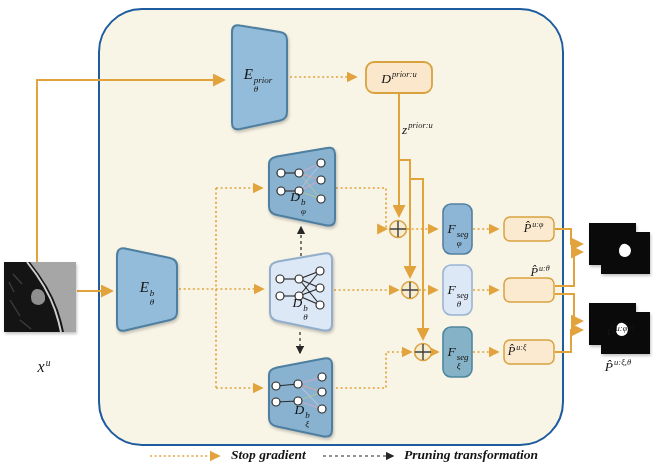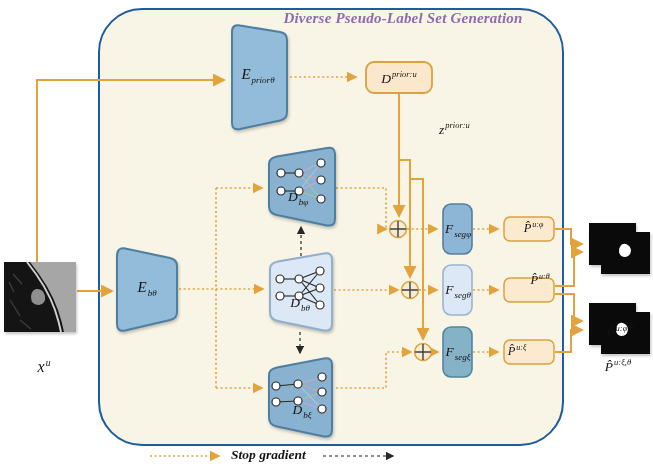--- a/index.html
+++ b/index.html
@@ -6,21 +6,21 @@
   .canvas{position:relative;width:653px;height:464px;background:#ffffff;overflow:hidden;
           font-family:"Liberation Serif", serif;}
   .container-box{position:absolute;left:98px;top:8px;width:466px;height:438px;
           box-sizing:border-box;background:#F8F4E6;border:2.5px solid #1D5C9E;border-radius:44px;}
   .diagram-svg{position:absolute;left:0;top:0;width:653px;height:464px;}
   .title{position:absolute;left:278px;top:10px;width:250px;text-align:center;
          font-size:15px;font-weight:bold;font-style:italic;color:#8E6BAE;letter-spacing:.2px;}
   .mlabel{position:absolute;font-style:italic;color:#141414;text-align:center;white-space:nowrap;
           font-size:15px;}
   .mlabel .base{display:inline-block;}
-  .scripts{display:inline-flex;flex-direction:row;justify-content:center;
+  .scripts{display:inline-flex;flex-direction:column;justify-content:center;
            vertical-align:-4px;margin-left:1px;}
   .scripts span{font-size:9px;line-height:8.5px;display:block;text-align:left;}
   .soleSup{font-size:9.5px;vertical-align:super;margin-left:1px;text-align:right;}
   .sm{font-size:12.5px;}
   .sm .soleSup,.sm .scripts span{font-size:8px;line-height:7.5px;}
   .md{font-size:13.5px;}
   .md .soleSup{font-size:8.5px;}
   .legend-label{position:absolute;font-size:13.5px;font-weight:bold;font-style:italic;color:#141414;white-space:nowrap;}
   .shadowed{filter:drop-shadow(1.5px 2px 1.5px rgba(60,60,60,0.30));}
 </style>
@@ -203,21 +203,20 @@
     <g class="shadowed">
       <path d="M 589,223 H 636 V 232 H 650 V 274 H 601 V 265 H 589 Z" fill="#0A0A0A"></path>
       <path d="M 620,247 Q 622,243 626,244 Q 631,246 631,251 Q 630,257 624,257 Q 619,256 619,251 Q 619,248 620,247 Z" fill="#FFFFFF"></path>
     </g>
     <g class="shadowed">
       <path d="M 589,303 H 636 V 312 H 650 V 354 H 601 V 345 H 589 Z" fill="#0A0A0A"></path>
       <path d="M 617,326 Q 619,322 623,323 Q 628,325 628,330 Q 627,336 621,336 Q 616,335 616,330 Q 616,327 617,326 Z" fill="#FFFFFF"></path>
     </g>
   </svg>
 
-  <div class="title">Diverse Pseudo-Label Set Generation</div>
 
   <div class="mlabel" style="left:22px;top:334px;width:44px;font-size:16px;margin-top:24px;">
     <span class="base">x</span><sup class="soleSup">u</sup>
   </div>
 
   <div class="mlabel" style="left:230px;top:66px;width:56px;">
     <span class="base">E</span><span class="scripts">
         <span>prior</span>
         <span>θ</span>
       </span>
@@ -227,21 +226,21 @@
     <span class="base">E</span><span class="scripts">
         <span>b</span>
         <span>θ</span>
       </span>
   </div>
 
   <div class="mlabel md" style="left:366px;top:69px;width:66px;">
     <span class="base">D</span><sup class="soleSup">prior:u</sup>
   </div>
 
-  <div class="mlabel md" style="left:402px;top:120px;margin-left:37px;">
+  <div class="mlabel md" style="left:402px;top:120px;">
     <span class="base">z</span><sup class="soleSup">prior:u</sup>
   </div>
 
   <div class="mlabel md" style="left:272px;top:189px;width:52px;">
     <span class="base">D</span><span class="scripts">
         <span>b</span>
         <span>φ</span>
       </span>
   </div>
   <div class="mlabel md" style="left:274px;top:295px;width:52px;">
@@ -272,29 +271,30 @@
   <div class="mlabel md" style="left:440px;top:344px;width:36px;">
     <span class="base">F</span><span class="scripts">
         <span>seg</span>
         <span>ξ</span>
       </span>
   </div>
 
   <div class="mlabel sm" style="left:504px;top:221px;width:59px;">
     <span class="base">P̂</span><sup class="soleSup">u:φ</sup>
   </div>
-  <div class="mlabel sm" style="left:504px;top:273px;width:72px;">
+  <div class="mlabel sm" style="left:504px;top:265px;width:72px;">
     <span class="base">P̂</span><sup class="soleSup">u:θ</sup>
   </div>
   <div class="mlabel sm" style="left:504px;top:344px;width:26px;">
     <span class="base">P̂</span><sup class="soleSup">u:ξ</sup>
   </div>
 
   <div class="mlabel md" style="left:592px;top:280px;width:56px;margin-top:43px;">
     <span class="base">P̂</span><sup class="soleSup">u:φ,θ</sup>
   </div>
   <div class="mlabel md" style="left:590px;top:357px;width:56px;">
     <span class="base">P̂</span><sup class="soleSup">u:ξ,θ</sup>
   </div>
 
   <div class="legend-label" style="left:231px;top:447px;text-align:center;">Stop gradient</div>
+  <div class="legend-label" style="left:404px;top:447px;">Pruning transformation</div>
 
 </div>
 
 </body></html>

